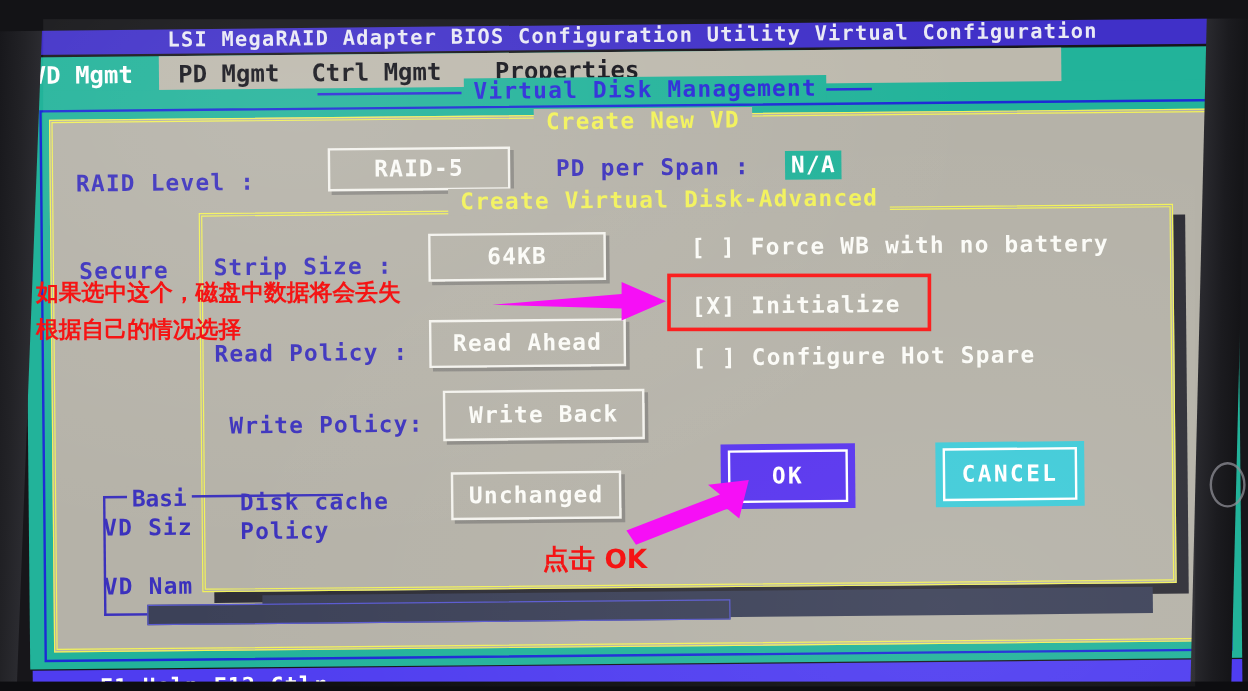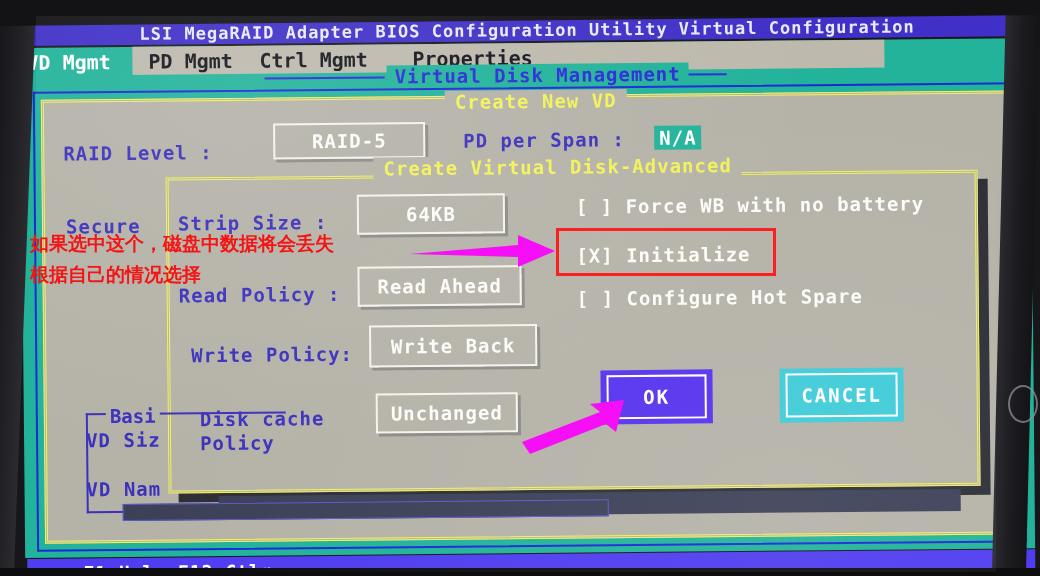--- a/index.html
+++ b/index.html
@@ -180,20 +180,21 @@
       <span>CANCEL</span>
     </div>
 
     <div class="status-bar">F1-Help F12-Ctlr</div>
   </div>
 
   <div class="anno-rect" style="left:556px;top:228px;width:220px;height:48px;"></div>
 
   <div class="anno-text" style="left:30px;top:231px;font-size:19px;">如果选中这个，磁盘中数据将会丢失</div>
   <div class="anno-text" style="left:30px;top:262px;font-size:19px;">根据自己的情况选择</div>
+  <div class="anno-text" style="left:452px;top:451px;font-size:22px;">点击 OK</div>
 
   <svg class="arrow" style="left:410px;top:232px;" width="150" height="40" viewBox="0 0 150 40">
     <polygon points="0,22 108,13 108,3 145,19 108,35 108,25" fill="#f60ff6"></polygon>
   </svg>
 
   <svg class="arrow" style="left:520px;top:398px;" width="110" height="60" viewBox="0 0 110 60">
     <polygon points="104,2 96,34 86,26 10,56 2,44 80,14 70,6" fill="#f60ff6"></polygon>
   </svg>
 
   <div class="glare"></div>

